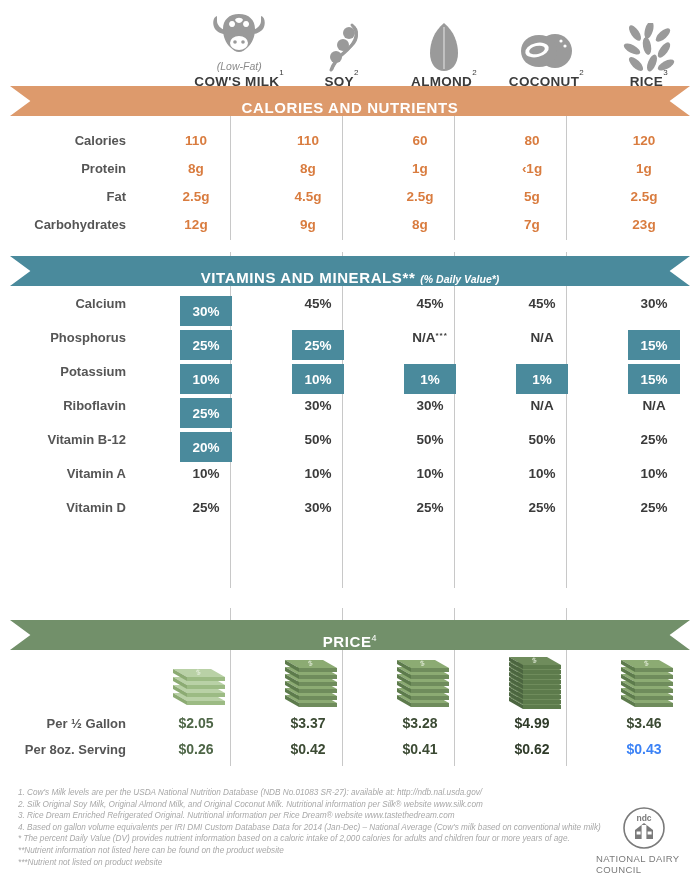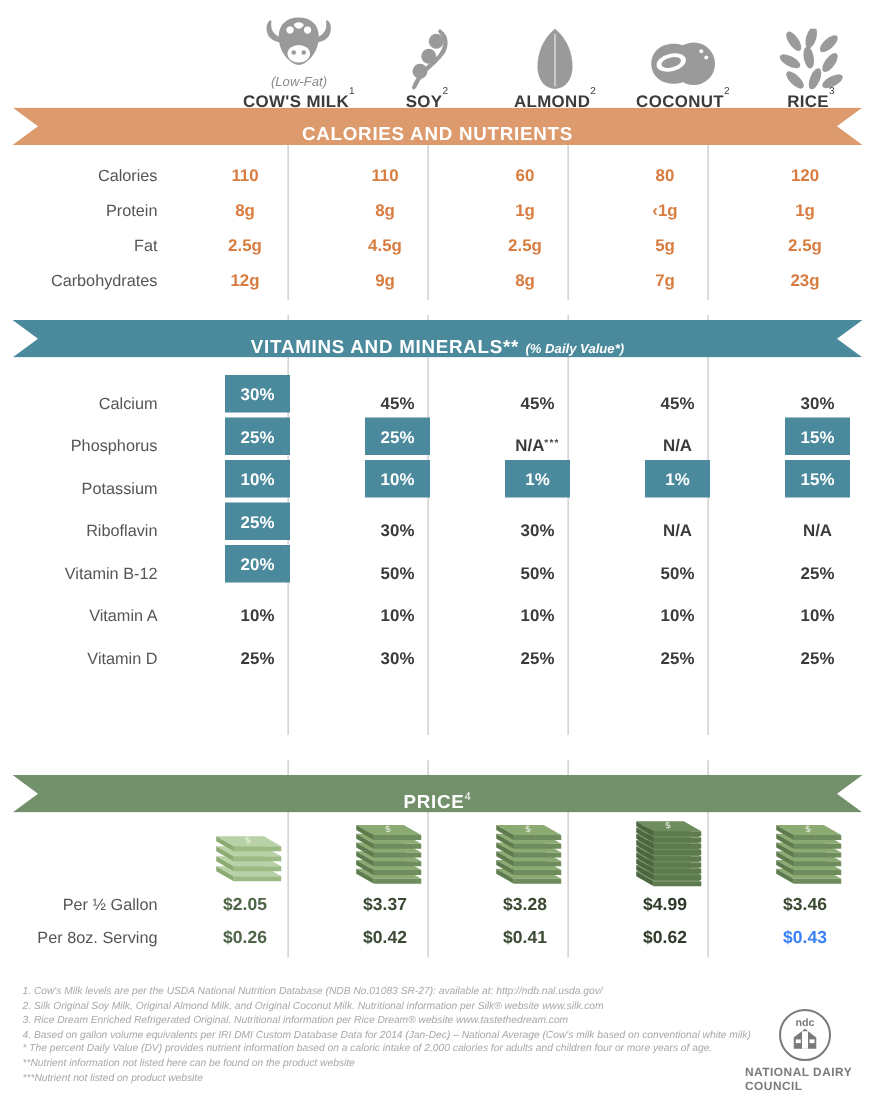--- a/index.html
+++ b/index.html
@@ -6,21 +6,21 @@
   html, body {
     width: 700px; height: 892px;
     background: #ffffff;
     font-family: "Liberation Sans", sans-serif;
     overflow: hidden;
   }
   .page { position: relative; width: 700px; height: 892px; padding-left: 48px; }
 
   
   .grid-row { display: flex; width: 100%; }
-  .lbl-col { width: 140px; flex: 0 0 140px; text-align: right; padding-right: 14px; }
+  .lbl-col { width: 140px; flex: 0 0 140px; text-align: right; padding-right: 14px; font-weight: bold; }
   .dcol { flex: 1 1 0; text-align: center; position: relative; }
 
   
   .dividers { position: absolute; left: 0; top: 0; width: 700px; pointer-events: none; }
   .vline { position: absolute; width: 1px; background: #c8c8c8; }
 
   
   .header { padding-top: 8px; }
   .prod { display: flex; flex-direction: column; align-items: center; justify-content: flex-end; height: 80px; }
   .prod-icon { height: 52px; display: flex; align-items: flex-end; justify-content: center; }
@@ -46,21 +46,21 @@
   .green  .rb-bg2 { background: #72906a; }
 
   
   .rlabel { font-size: 13px; color: #555; white-space: nowrap; }
   .rval { font-weight: bold; font-size: 13.5px; }
   .nut .rval { color: #d97c3f; }
   .vit .rval { color: #3b3b3b; }
   .price .rval { color: #4e6647; font-size: 14px; }
 
   .nut-row { height: 28px; align-items: center; }
-  .vit-row { height: 34px; align-items: flex-end; gap: 20px; }
+  .vit-row { height: 34px; align-items: flex-start; gap: 20px; }
 
   
   .chip {
     display: inline-flex; align-items: center; justify-content: center;
     width: 52px; height: 30px; background: #4a8a9c; color: #ffffff !important;
   }
   .na-sup { font-size: 8px; position: relative; top: -4px; letter-spacing: 1px; }
 
   
   .legend {
@@ -77,21 +77,21 @@
   .money-row { height: 60px; align-items: flex-end; }
   .price-row { height: 26px; align-items: center; }
 
   
   .notes { position: absolute; left: 18px; top: 787px; width: 600px; }
   .notes div {
     font-size: 8.2px; font-style: italic; color: #a8a8a8;
     line-height: 11.6px; white-space: nowrap;
   }
   .logo { position: absolute; left: 596px; top: 806px; width: 96px; text-align: left; }
-  .logo-txt { font-size: 9.5px; font-weight: bold; color: #7a7a7a; line-height: 11px; letter-spacing: .4px; }
+  .logo-txt { font-size: 9.5px; font-weight: normal; color: #7a7a7a; line-height: 11px; letter-spacing: .4px; }
 </style>
 </head>
 <body>
 
 <div class="page">
 
   <div class="dividers">
     <div class="vline" style="left:230px; top:112px; height:128px;"></div>
     <div class="vline" style="left:342px; top:112px; height:128px;"></div>
     <div class="vline" style="left:454px; top:112px; height:128px;"></div>

